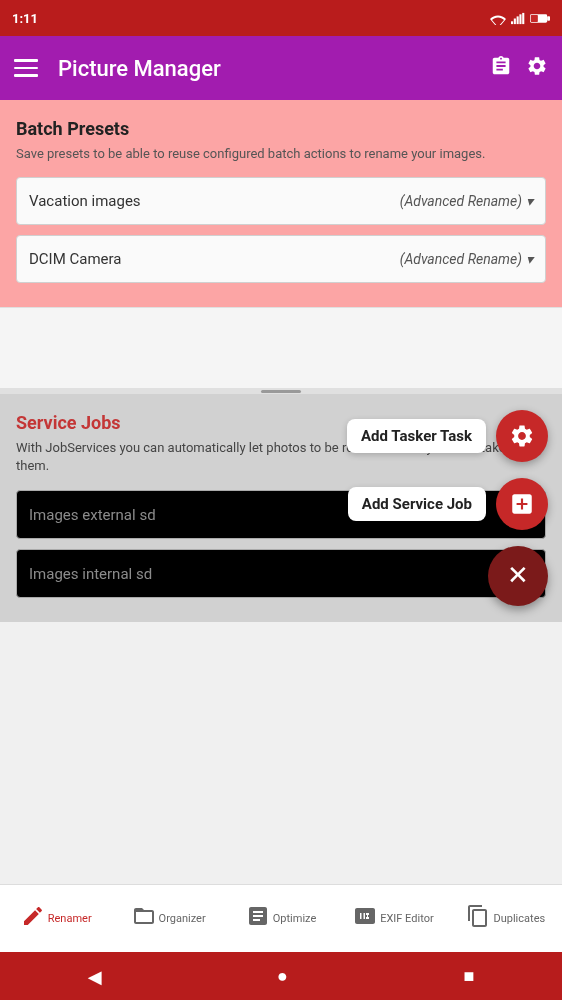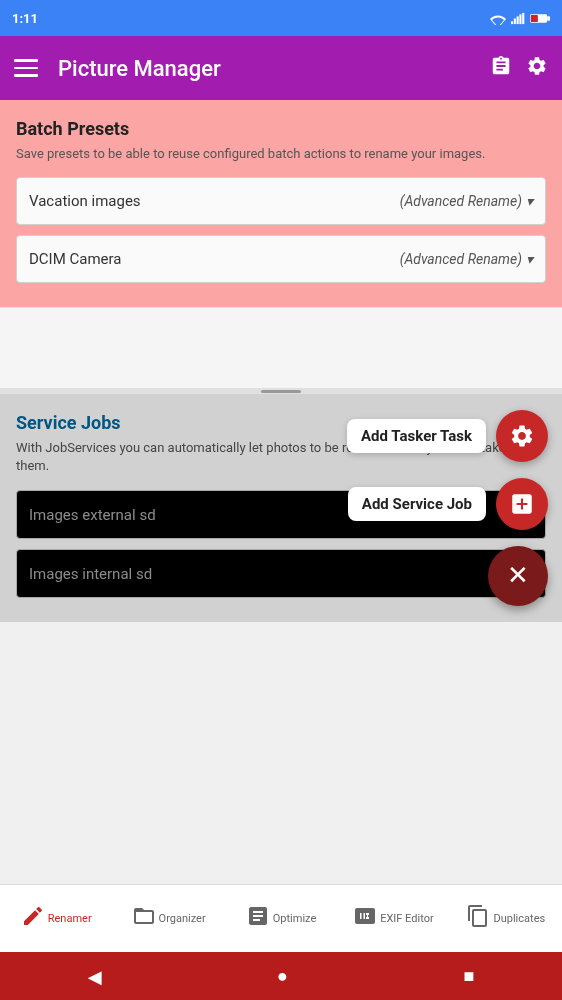--- a/index.html
+++ b/index.html
@@ -7,21 +7,21 @@
       width: 562px;
       height: 1000px;
       font-family: 'Roboto', Arial, sans-serif;
       background: #f0f0f0;
       overflow: hidden;
       position: relative;
     }
 
     
     .status-bar {
-      background: #3b82f6;
+      background: #b91c1c;
       height: 36px;
       display: flex;
       align-items: center;
       justify-content: space-between;
       padding: 0 12px;
       color: white;
       font-size: 13px;
       font-weight: bold;
     }
     .status-left { display: flex; align-items: center; gap: 6px; }
@@ -156,21 +156,21 @@
     }
 
     
     .service-section {
       background: white;
       padding: 18px 16px 14px 16px;
     }
     .service-title {
       font-size: 18px;
       font-weight: bold;
-      color: #0369a1;
+      color: #ef4444;
       margin-bottom: 6px;
     }
     .service-desc {
       font-size: 13px;
       color: #555;
       margin-bottom: 14px;
       line-height: 1.4;
     }
     .service-item {
       border: 1px solid #d0d0d0;

